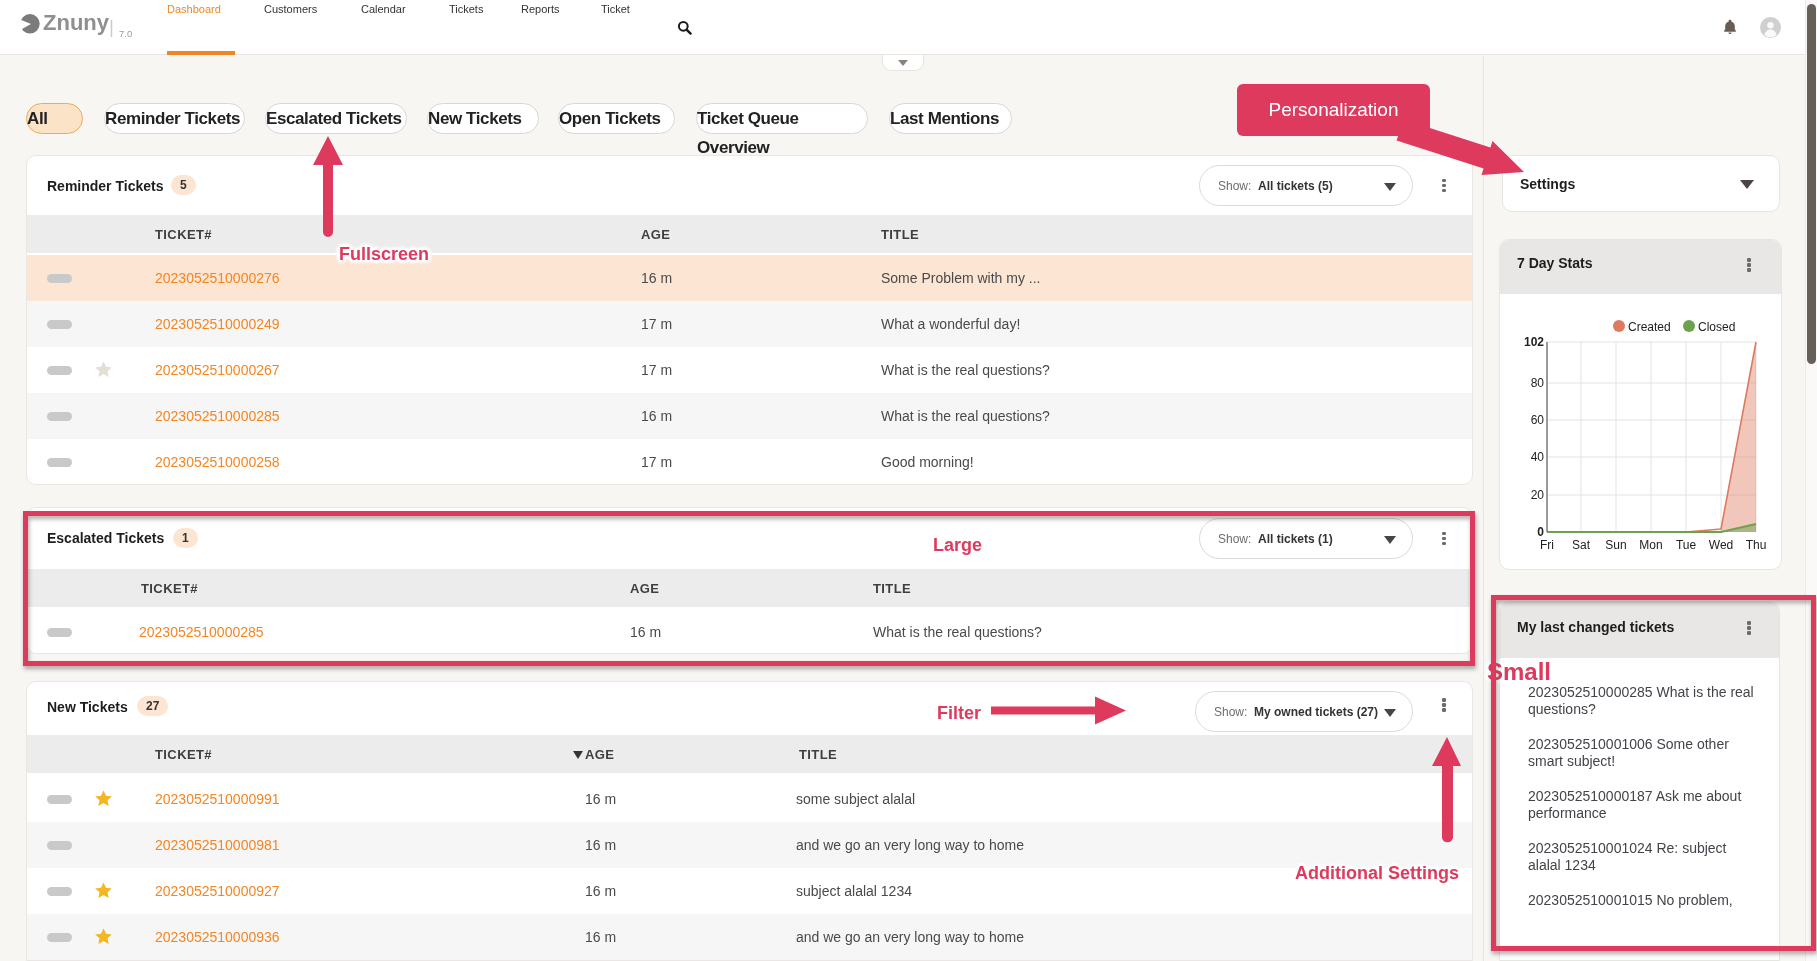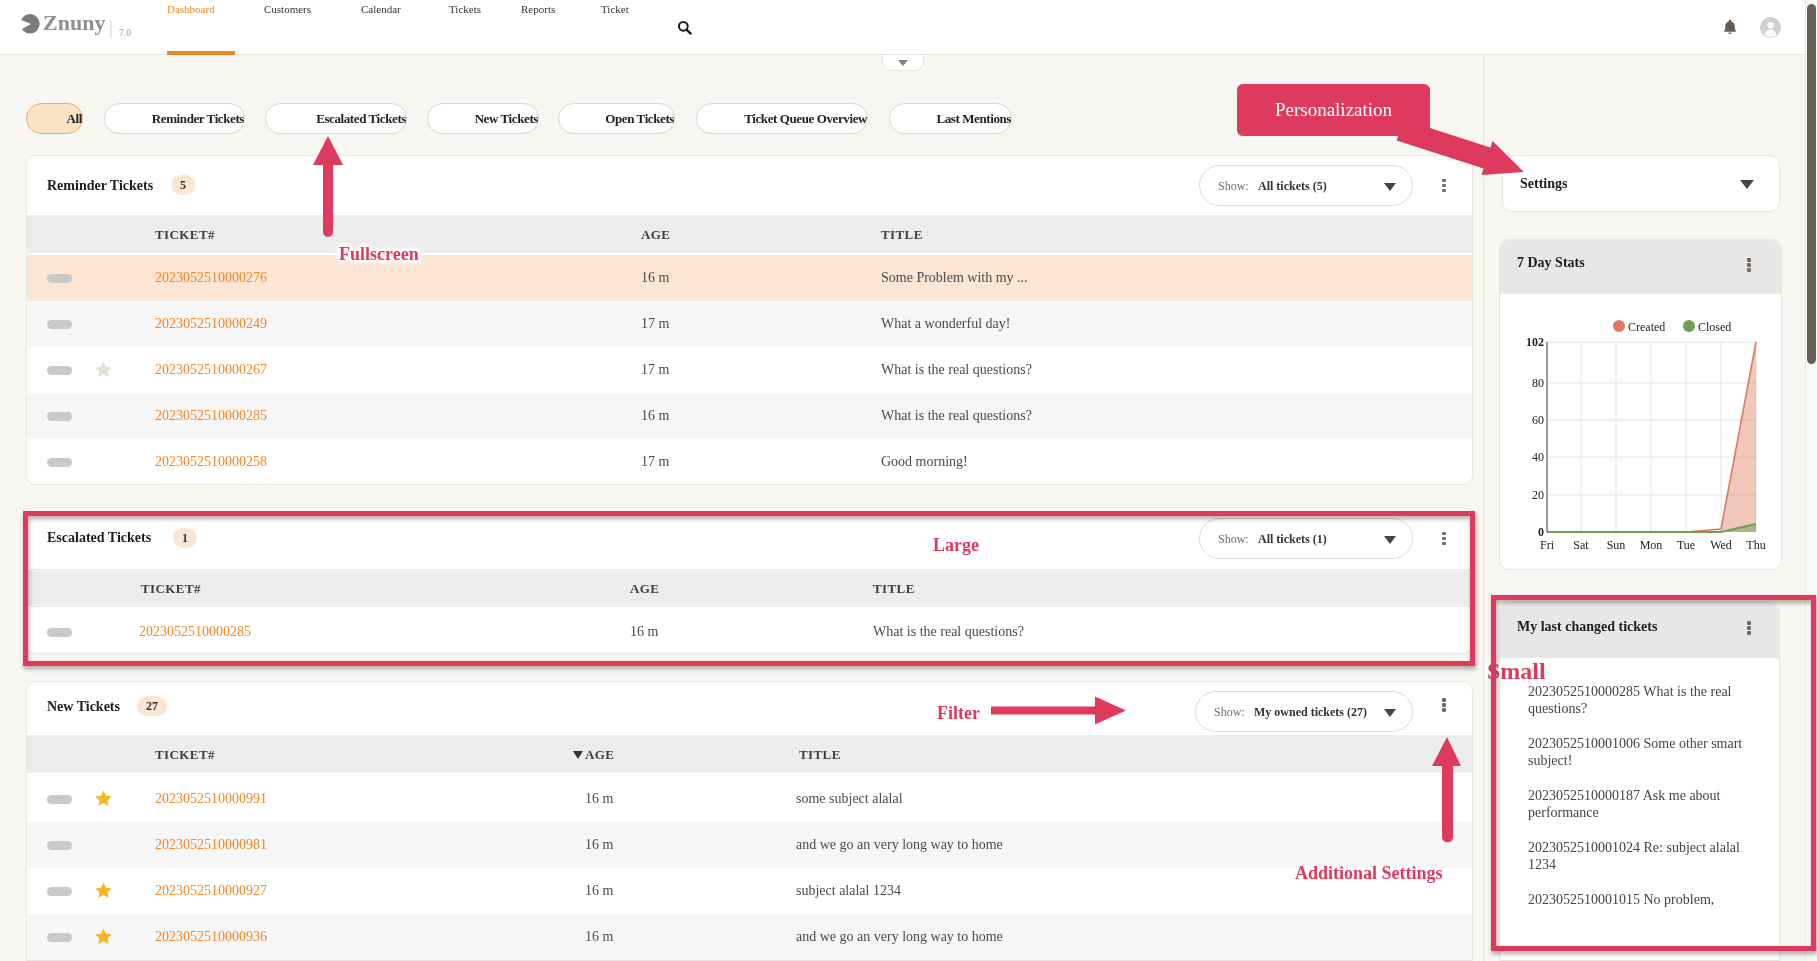--- a/index.html
+++ b/index.html
@@ -1,28 +1,28 @@
 <!DOCTYPE html>
 <html><head>
 <meta charset="utf-8">
 <style>
 * { margin:0; padding:0; box-sizing:border-box; }
 html,body { width:1817px; height:961px; overflow:hidden; }
 body { font-family:"Liberation Sans", sans-serif; background:#f7f6f3; }
-#page { position:relative; width:1817px; height:961px; overflow:hidden;font-family:Liberation Serif, serif; }
+#page { position:relative; width:1817px; height:961px; overflow:hidden; }
 
 #hdr { position:absolute; left:0; top:0; width:1817px; height:55px; background:#fff; border-bottom:1px solid #e8e4e0; }
 .nav { position:absolute; top:3px; font-size:11px; color:#333; }
 .nav.act { color:#ef8623; }
 #navline { position:absolute; left:167px; top:51px; width:68px; height:4px; background:#ef8623; }
 
 #tabdd { position:absolute; left:882px; top:55px; width:42px; height:16px; background:#fff; border:1px solid #e8e4e0; border-top:none; border-radius:0 0 9px 9px; }
 #tabdd .tri { position:absolute; left:15px; top:5px; width:0; height:0; border-left:5.5px solid transparent; border-right:5.5px solid transparent; border-top:6.5px solid #8a827c; }
 
-.fbtn { position:absolute; top:103px; height:31px; background:#fff; border:1px solid #d9d6d3; border-radius:16px; font-size:13px; letter-spacing:-0.4px; font-weight:bold; color:#222; text-align:right; line-height:29px; }
+.fbtn { position:absolute; top:103px; height:31px; background:#fff; border:1px solid #d9d6d3; border-radius:16px; font-size:17px; letter-spacing:-0.4px; font-weight:bold; color:#222; text-align:left; line-height:29px; }
 .fbtn.act { background:#fbe3c8; border-color:#efa95b; }
 
 .widget { position:absolute; left:26px; width:1447px; background:#fff; border:1px solid #eae7e3; border-radius:10px; overflow:hidden; }
 .wtitle { position:absolute; left:20px; font-size:14px; font-weight:bold; color:#1d1d1d; }
 .wbadge { position:absolute; font-size:12px; font-weight:bold; color:#333; background:#fce5d2; border-radius:10px; height:20px; line-height:20px; padding:0 9px; }
 .showpill { position:absolute; left:1172px; width:214px; height:41px; border:1px solid #ddd9d5; border-radius:21px; background:#fff; }
 .showpill .lab { position:absolute; left:18px; top:13px; font-size:12px; color:#6d6d6d; }
 .showpill .val { position:absolute; left:58px; top:13px; font-size:12px; font-weight:bold; color:#333; }
 .showpill .car { position:absolute; right:16px; top:17px; width:0; height:0; border-left:6.5px solid transparent; border-right:6.5px solid transparent; border-top:8.5px solid #4a4542; }
 .dots { position:absolute; left:1415px; width:5px; }

